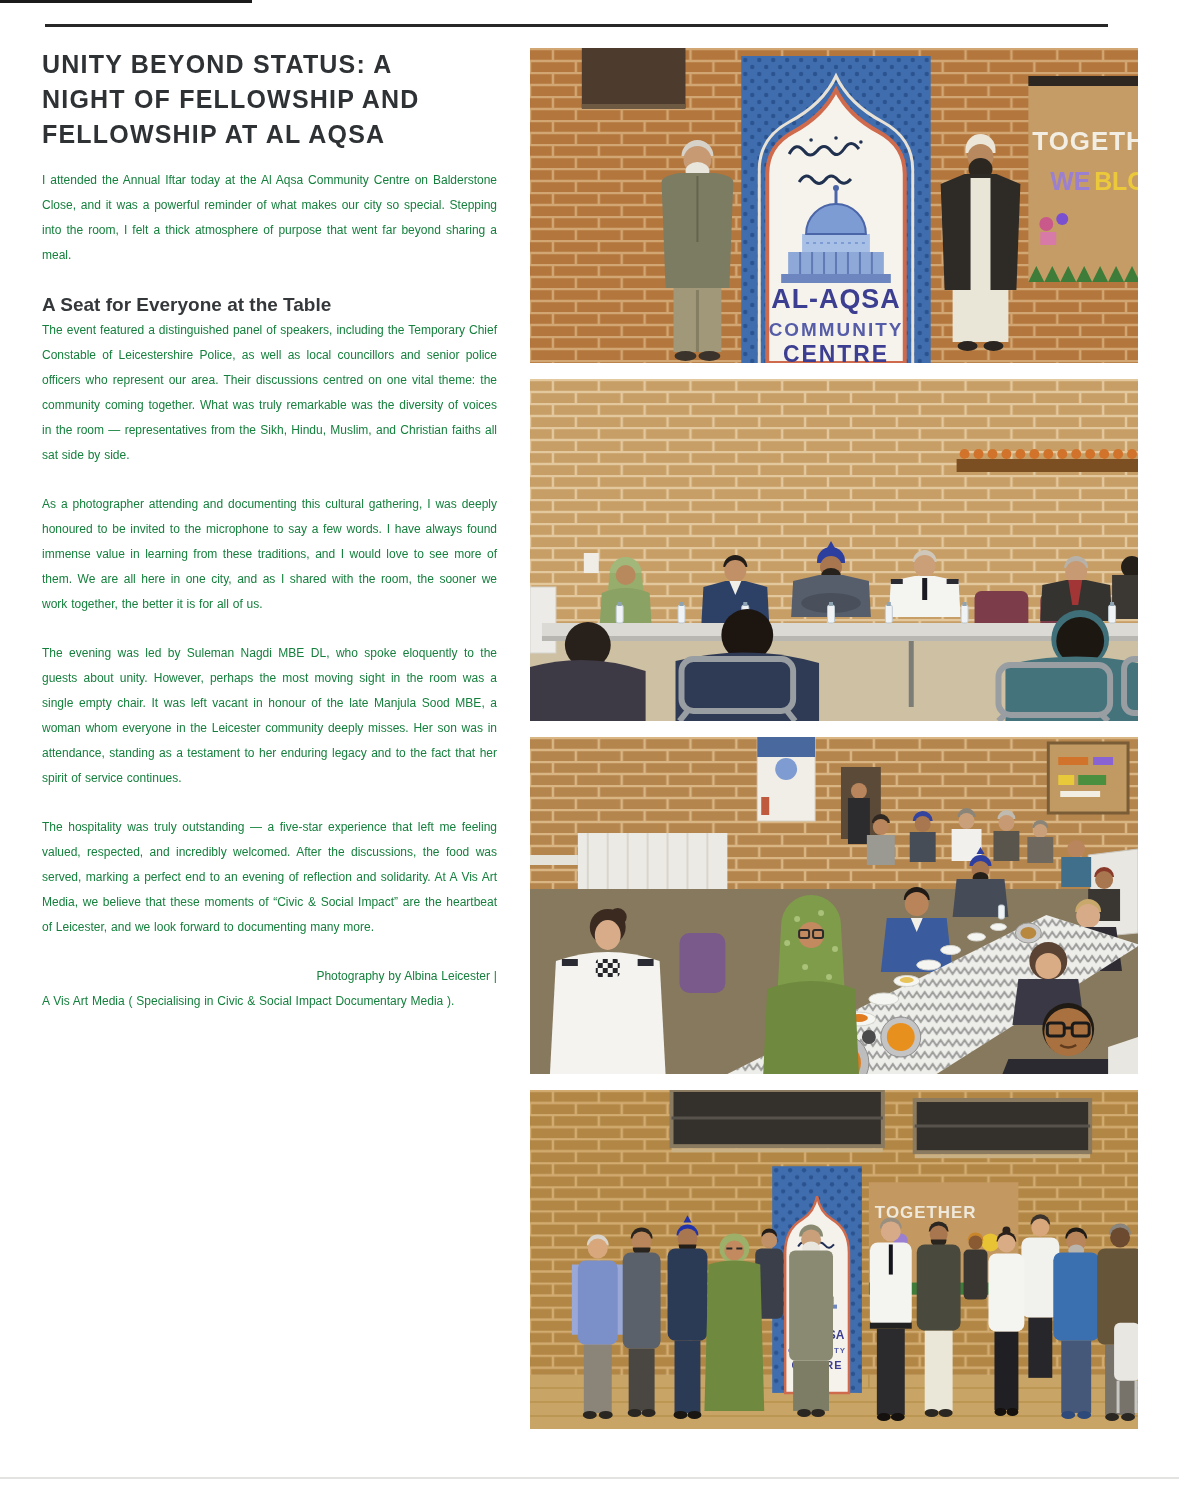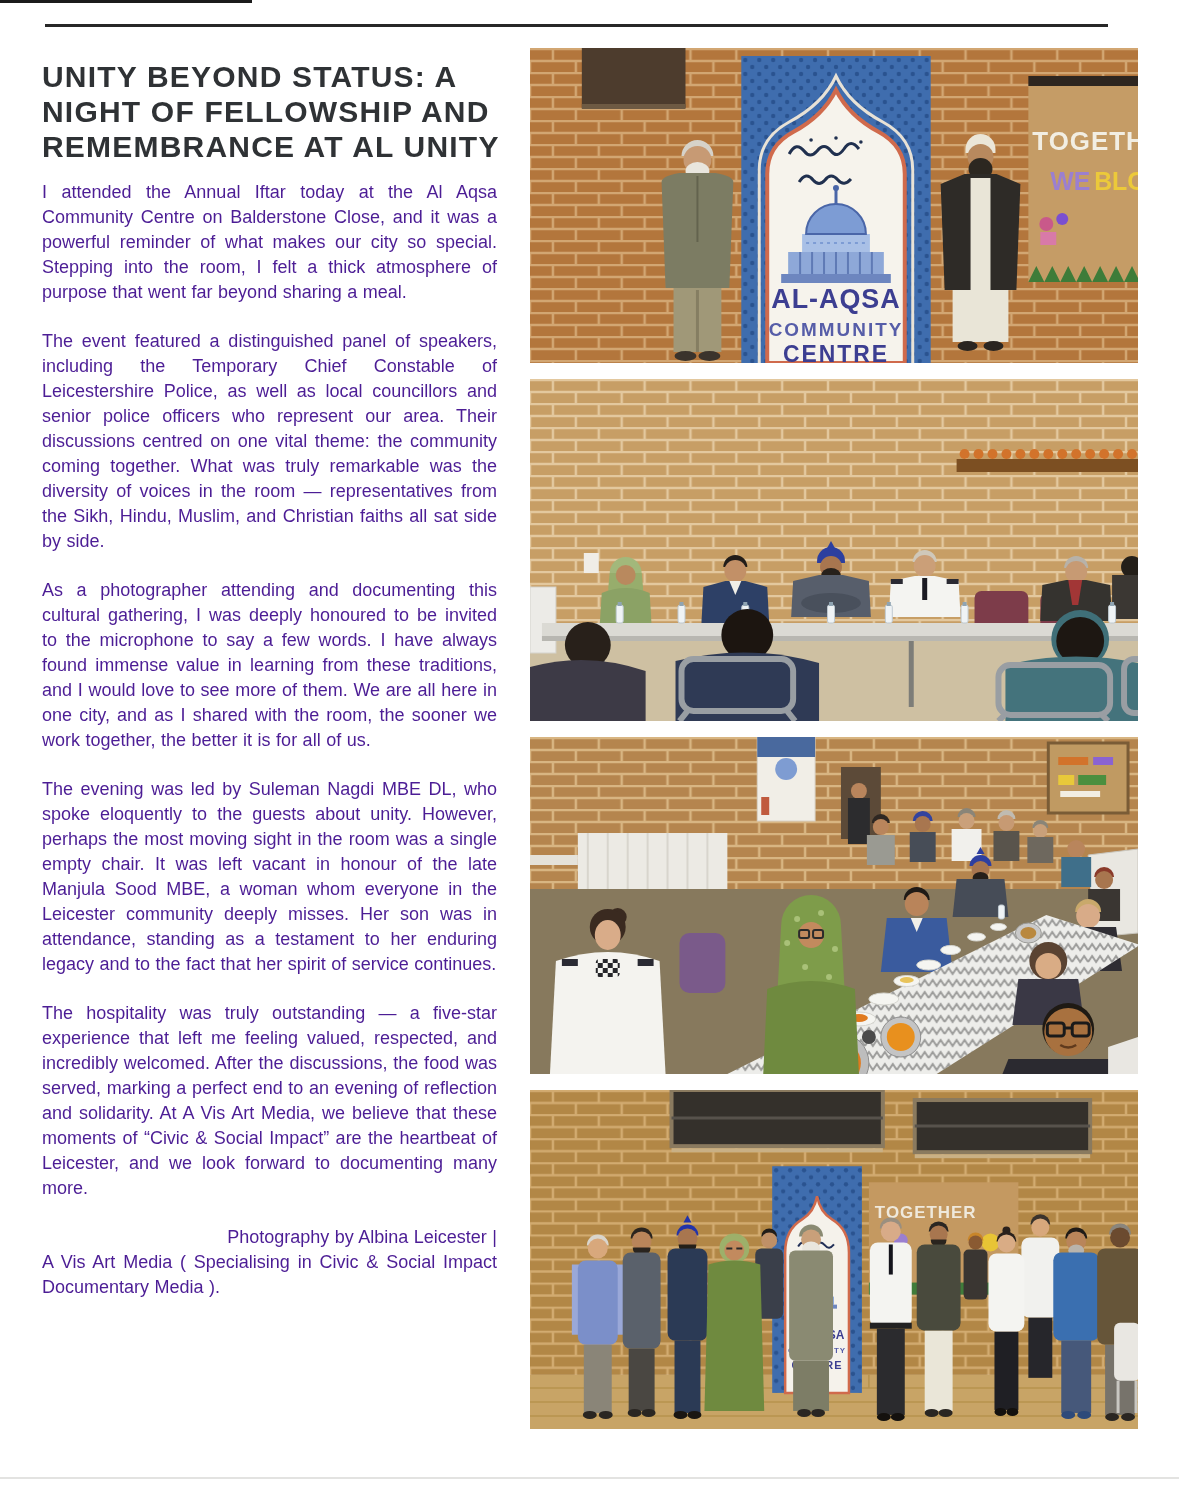--- a/index.html
+++ b/index.html
@@ -3,49 +3,50 @@
 <meta charset="utf-8">
 <style>
   html,body{margin:0;padding:0;background:#ffffff;}
   .page{position:relative;width:1179px;height:1492px;background:#fff;overflow:hidden;
         font-family:"Liberation Sans",sans-serif;}
   .top-partial{position:absolute;left:0;top:0;width:252px;height:3px;background:#1b1b1b;}
   .top-rule{position:absolute;left:45px;top:24px;width:1063px;height:3px;background:#282828;}
   .bottom-rule{position:absolute;left:0;top:1477px;width:1179px;height:2px;background:#e3e3e1;}
 
   .left-col{position:absolute;left:42px;top:47px;width:455px;}
-  h1.title{margin:12px 0 16px;font-size:30px;line-height:35px;letter-spacing:1.2px;
+  h1.title{margin:0 0 16px;font-size:25px;line-height:35px;letter-spacing:1.2px;
            font-weight:700;color:#2f3235;}
   h1.title span{display:block;white-space:nowrap;}
-  .left-col p{margin:0 0 24px;font-size:18px;line-height:25px;text-align:justify;
-              color:#4c1d95;word-spacing:.5px;}
+  .left-col p{margin:0 0 24px;font-size:12px;line-height:25px;text-align:justify;
+              color:#15803d;word-spacing:.5px;}
   h2.sec{margin:0;font-size:19px;line-height:26px;font-weight:700;color:#35383b;}
   .credit p{margin:0;}
   .credit .c1{text-align:right;}
 
   .right-col{position:absolute;left:530px;top:48px;width:608px;}
   .photo{width:608px;overflow:hidden;margin:0 0 16px;background:#d8cdbb;}
   .photo svg{display:block;width:100%;height:100%;font-family:"Liberation Sans",sans-serif;}
   .ph1{height:315px}.ph2{height:342px}.ph3{height:337px}.ph4{height:339px}
 </style>
 </head>
 <body>
 
 <div class="page">
   <div class="top-partial"></div>
   <div class="top-rule"></div>
 
   <div class="left-col">
     <h1 class="title">
       <span>UNITY BEYOND STATUS: A</span>
       <span>NIGHT OF FELLOWSHIP AND</span>
-      <span>REMEMBRANCE AT AL UNITY</span>
+      <span>FELLOWSHIP AT AL AQSA</span>
     </h1>
     <p>I attended the Annual Iftar today at the Al Aqsa Community Centre on Balderstone Close, and it was a powerful reminder of what makes our city so special. Stepping into the room, I felt a thick atmosphere of purpose that went far beyond sharing a meal.</p>
 
+    <h2 class="sec">A Seat for Everyone at the Table</h2>
     <p>The event featured a distinguished panel of speakers, including the Temporary Chief Constable of Leicestershire Police, as well as local councillors and senior police officers who represent our area. Their discussions centred on one vital theme: the community coming together. What was truly remarkable was the diversity of voices in the room — representatives from the Sikh, Hindu, Muslim, and Christian faiths all sat side by side.</p>
     <p>As a photographer attending and documenting this cultural gathering, I was deeply honoured to be invited to the microphone to say a few words. I have always found immense value in learning from these traditions, and I would love to see more of them. We are all here in one city, and as I shared with the room, the sooner we work together, the better it is for all of us.</p>
 
     <p>The evening was led by Suleman Nagdi MBE DL, who spoke eloquently to the guests about unity. However, perhaps the most moving sight in the room was a single empty chair. It was left vacant in honour of the late Manjula Sood MBE, a woman whom everyone in the Leicester community deeply misses. Her son was in attendance, standing as a testament to her enduring legacy and to the fact that her spirit of service continues.</p>
 
     <p>The hospitality was truly outstanding — a five-star experience that left me feeling valued, respected, and incredibly welcomed. After the discussions, the food was served, marking a perfect end to an evening of reflection and solidarity. At A Vis Art Media, we believe that these moments of “Civic &amp; Social Impact” are the heartbeat of Leicester, and we look forward to documenting many more.</p>
 
     <div class="credit">
       <p class="c1">Photography by Albina Leicester |</p>
       <p>A Vis Art Media ( Specialising in Civic &amp; Social Impact Documentary Media ).</p>

